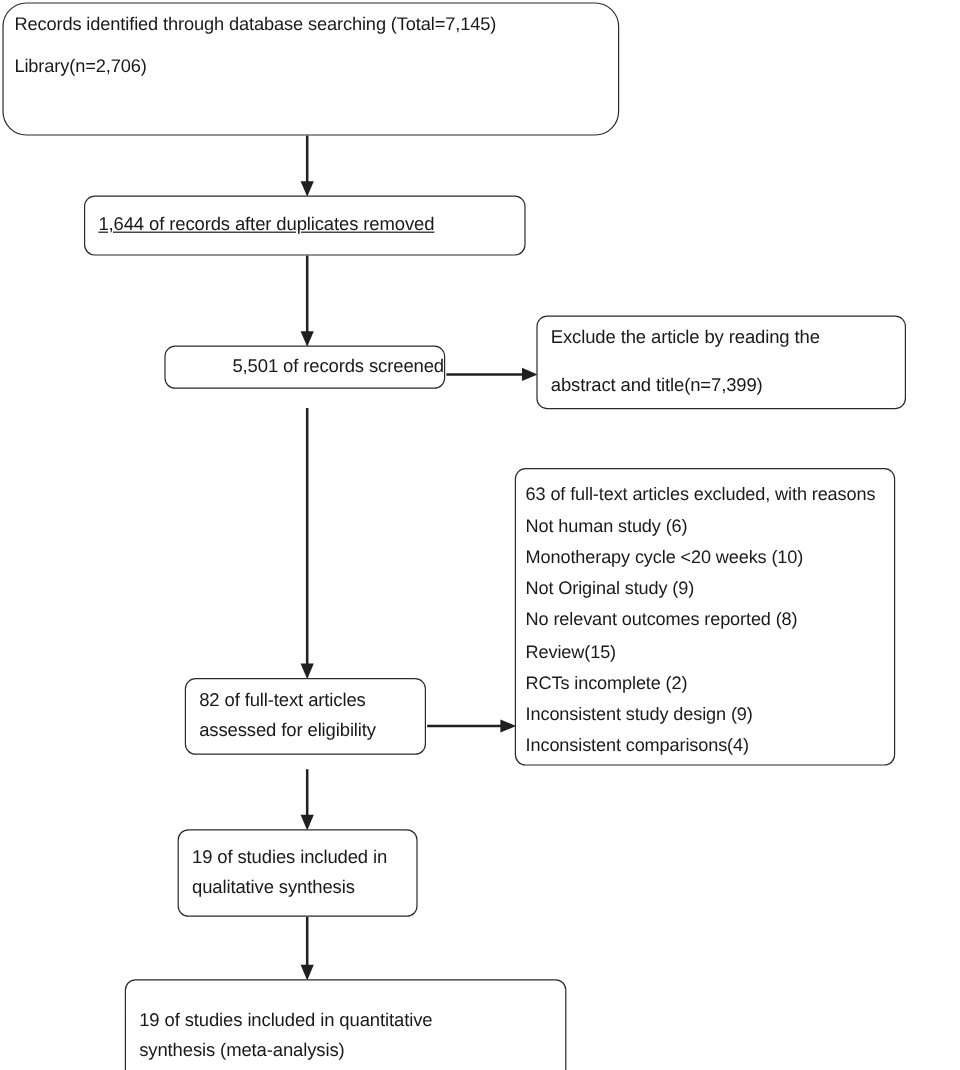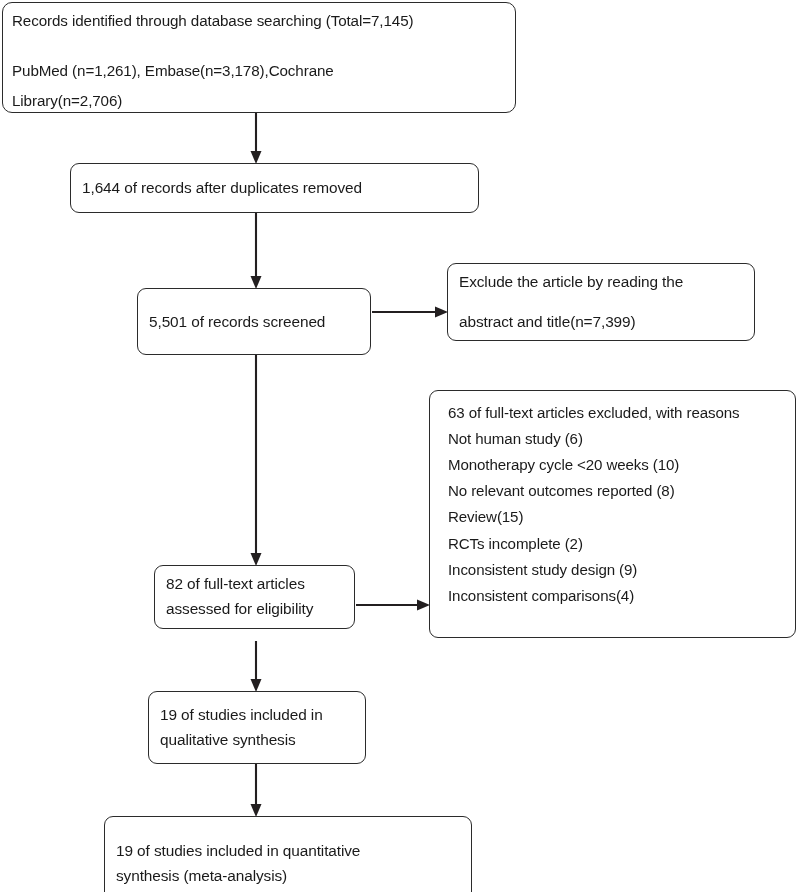--- a/index.html
+++ b/index.html
@@ -60,64 +60,66 @@
     line-height: 1.52;
     letter-spacing: -0.1px;
     color: #1a1a1a;
   }
 
   
   #node-identification {
     left: 2px;  top: 2px;
     width: 514px; height: 111px;
     padding: 7px 0 0 9px;
-    justify-content: space-between;
-    border-radius: 10px;
+    justify-content: flex-start;
+    border-radius: 20px;
   }
   #node-identification .line { font-size: 15.2px; line-height: 1.45; }
   #node-identification .spacer { height: 13px; }
 
   #node-duplicates {
     left: 70px; top: 163px;
-    width: 409px; height: 50px;
-    padding: 0 0 0 11px;
+    width: 368px; height: 50px;
+    padding: 0 0 0 11px;
+    text-decoration: underline;
   }
 
   #node-screened {
     left: 137px; top: 288px;
-    width: 234px; height: 67px;
-    padding: 0 0 0 11px;
+    width: 234px; height: 36px;
+    padding: 0 0 0 11px;
+    text-align: right;
   }
 
   #node-exclude-abstract {
     left: 447px; top: 263px;
     width: 308px; height: 78px;
     padding: 0 0 0 11px;
     gap: 15px;
   }
   #node-exclude-abstract .line { line-height: 1.60; }
 
   #node-fulltext {
     left: 154px; top: 565px;
     width: 201px; height: 64px;
     padding: 0 0 0 11px;
   }
   #node-fulltext .line { line-height: 1.62; }
 
   #node-reasons {
     left: 429px; top: 390px;
-    width: 367px; height: 248px;
-    padding: 9px 0 0 18px;
+    width: 317px; height: 248px;
+    padding: 9px 0 0 8px;
     justify-content: flex-start;
   }
   #node-reasons .line { font-size: 15.1px; line-height: 1.73; }
 
   #node-qualitative {
     left: 148px; top: 691px;
-    width: 218px; height: 73px;
+    width: 200px; height: 73px;
     padding: 0 0 0 11px;
   }
   #node-qualitative .line { line-height: 1.62; }
 
   #node-quantitative {
     left: 104px; top: 816px;
     width: 368px; height: 95px;
     padding: 0 0 0 11px;
   }
   #node-quantitative .line { line-height: 1.62; }
@@ -161,41 +163,41 @@
 
     <g>
       <line x1="256" y1="764" x2="256" y2="809"></line>
       <polygon points="256,817 250.5,804 261.5,804"></polygon>
     </g>
   </svg>
 
   <div class="node" id="node-identification">
     <span class="line">Records identified through database searching (Total=7,145)</span>
     <span class="spacer"></span>
-    <span class="line">PubMed (n=1,261), Embase(n=3,178),Cochrane</span>
     <span class="line">Library(n=2,706)</span>
   </div>
 
   <div class="node" id="node-duplicates">
     <span class="line">1,644 of records after duplicates removed</span>
   </div>
 
   <div class="node" id="node-screened">
     <span class="line">5,501 of records screened</span>
   </div>
 
   <div class="node" id="node-exclude-abstract">
     <span class="line">Exclude the article by reading the</span>
     <span class="line">abstract and title(n=7,399)</span>
   </div>
 
   <div class="node" id="node-reasons">
     <span class="line">63 of full-text articles excluded, with reasons</span>
     <span class="line">Not human study (6)</span>
     <span class="line">Monotherapy cycle &lt;20 weeks (10)</span>
+    <span class="line">Not Original study (9)</span>
     <span class="line">No relevant outcomes reported (8)</span>
     <span class="line">Review(15)</span>
     <span class="line">RCTs incomplete (2)</span>
     <span class="line">Inconsistent study design (9)</span>
     <span class="line">Inconsistent comparisons(4)</span>
   </div>
 
   <div class="node" id="node-fulltext">
     <span class="line">82 of full-text articles</span>
     <span class="line">assessed for eligibility</span>

